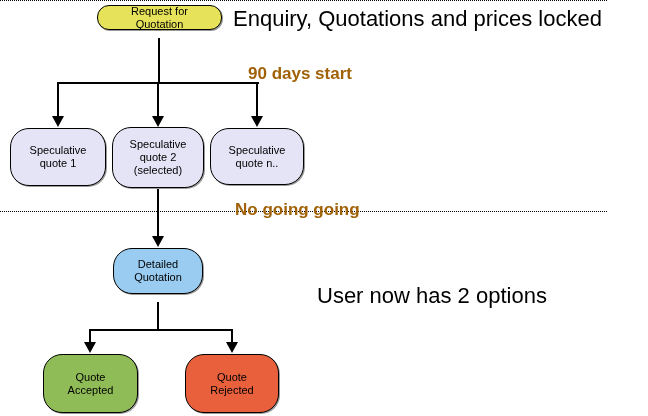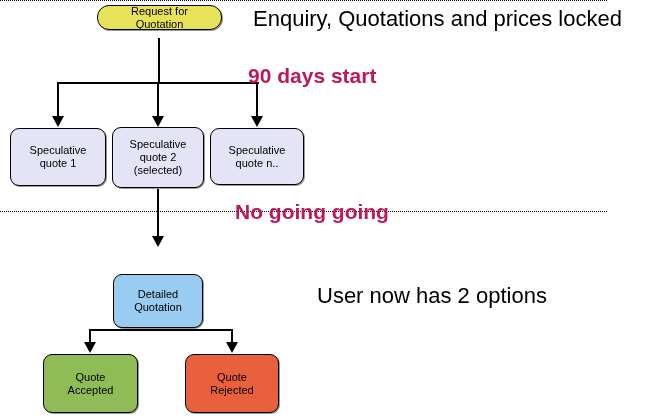--- a/index.html
+++ b/index.html
@@ -10,21 +10,21 @@
   .canvas {
     position: relative;
     width: 648px;
     height: 416px;
     background: #fff;
     overflow: hidden;
   }
   .node {
     position: absolute;
     border: 1.5px solid #000;
-    border-radius: 9px;
+    border-radius: 19px;
     box-shadow: 1px 1px 0 #9a9a9a;
     display: flex;
     align-items: center;
     justify-content: center;
     text-align: center;
     font-size: 11px;
     line-height: 13px;
     color: #000;
     white-space: pre-line;
     box-sizing: border-box;
@@ -48,23 +48,23 @@
   }
   .big-text {
     position: absolute;
     font-size: 22px;
     line-height: 31px;
     color: #000;
     white-space: pre-line;
   }
   .phase-label {
     position: absolute;
-    font-size: 21px;
+    font-size: 17px;
     font-weight: bold;
-    color: #be185d;
+    color: #a16207;
     white-space: nowrap;
   }
 </style>
 </head>
 <body>
 
 <div class="canvas">
 
   <div class="dotted-line" style="left:0; top:76; width:607px;"></div>
   <div class="dotted-line" style="left:0; top:211px; width:607px;"></div>
@@ -102,36 +102,36 @@
     <span>Speculative
 quote 2
 (selected)</span>
   </div>
 
   <div class="node" style="left: 210px; top: 128px; width: 94px; height: 57px; background: rgb(228, 228, 246);">
     <span>Speculative
 quote n..</span>
   </div>
 
-  <div class="node" style="left: 113px; top: 248px; width: 90px; height: 54px; background: rgb(153, 204, 240); margin-top: 26px;">
+  <div class="node" style="left: 113px; top: 248px; width: 90px; height: 46px; background: rgb(153, 204, 240);">
     <span>Detailed
 Quotation</span>
   </div>
 
   <div class="node" style="left: 43px; top: 354px; width: 95px; height: 59px; background: rgb(143, 188, 86);">
     <span>Quote
 Accepted</span>
   </div>
 
   <div class="node" style="left: 185px; top: 354px; width: 94px; height: 59px; background: rgb(232, 97, 60);">
     <span>Quote
 Rejected</span>
   </div>
 
-  <div class="big-text" style="left:233px; top:3px;margin-left:20px;">Enquiry, Quotations and prices locked</div>
+  <div class="big-text" style="left:233px; top:3px;">Enquiry, Quotations and prices locked</div>
 
   <div class="phase-label" style="left:248px; top:64px;">90 days start</div>
 
 
   <div class="phase-label" style="left:235px; top:200px;">No going going</div>
 
   <div class="big-text" style="left:317px; top:280px;">User now has 2 options</div>
 
 </div>
 

